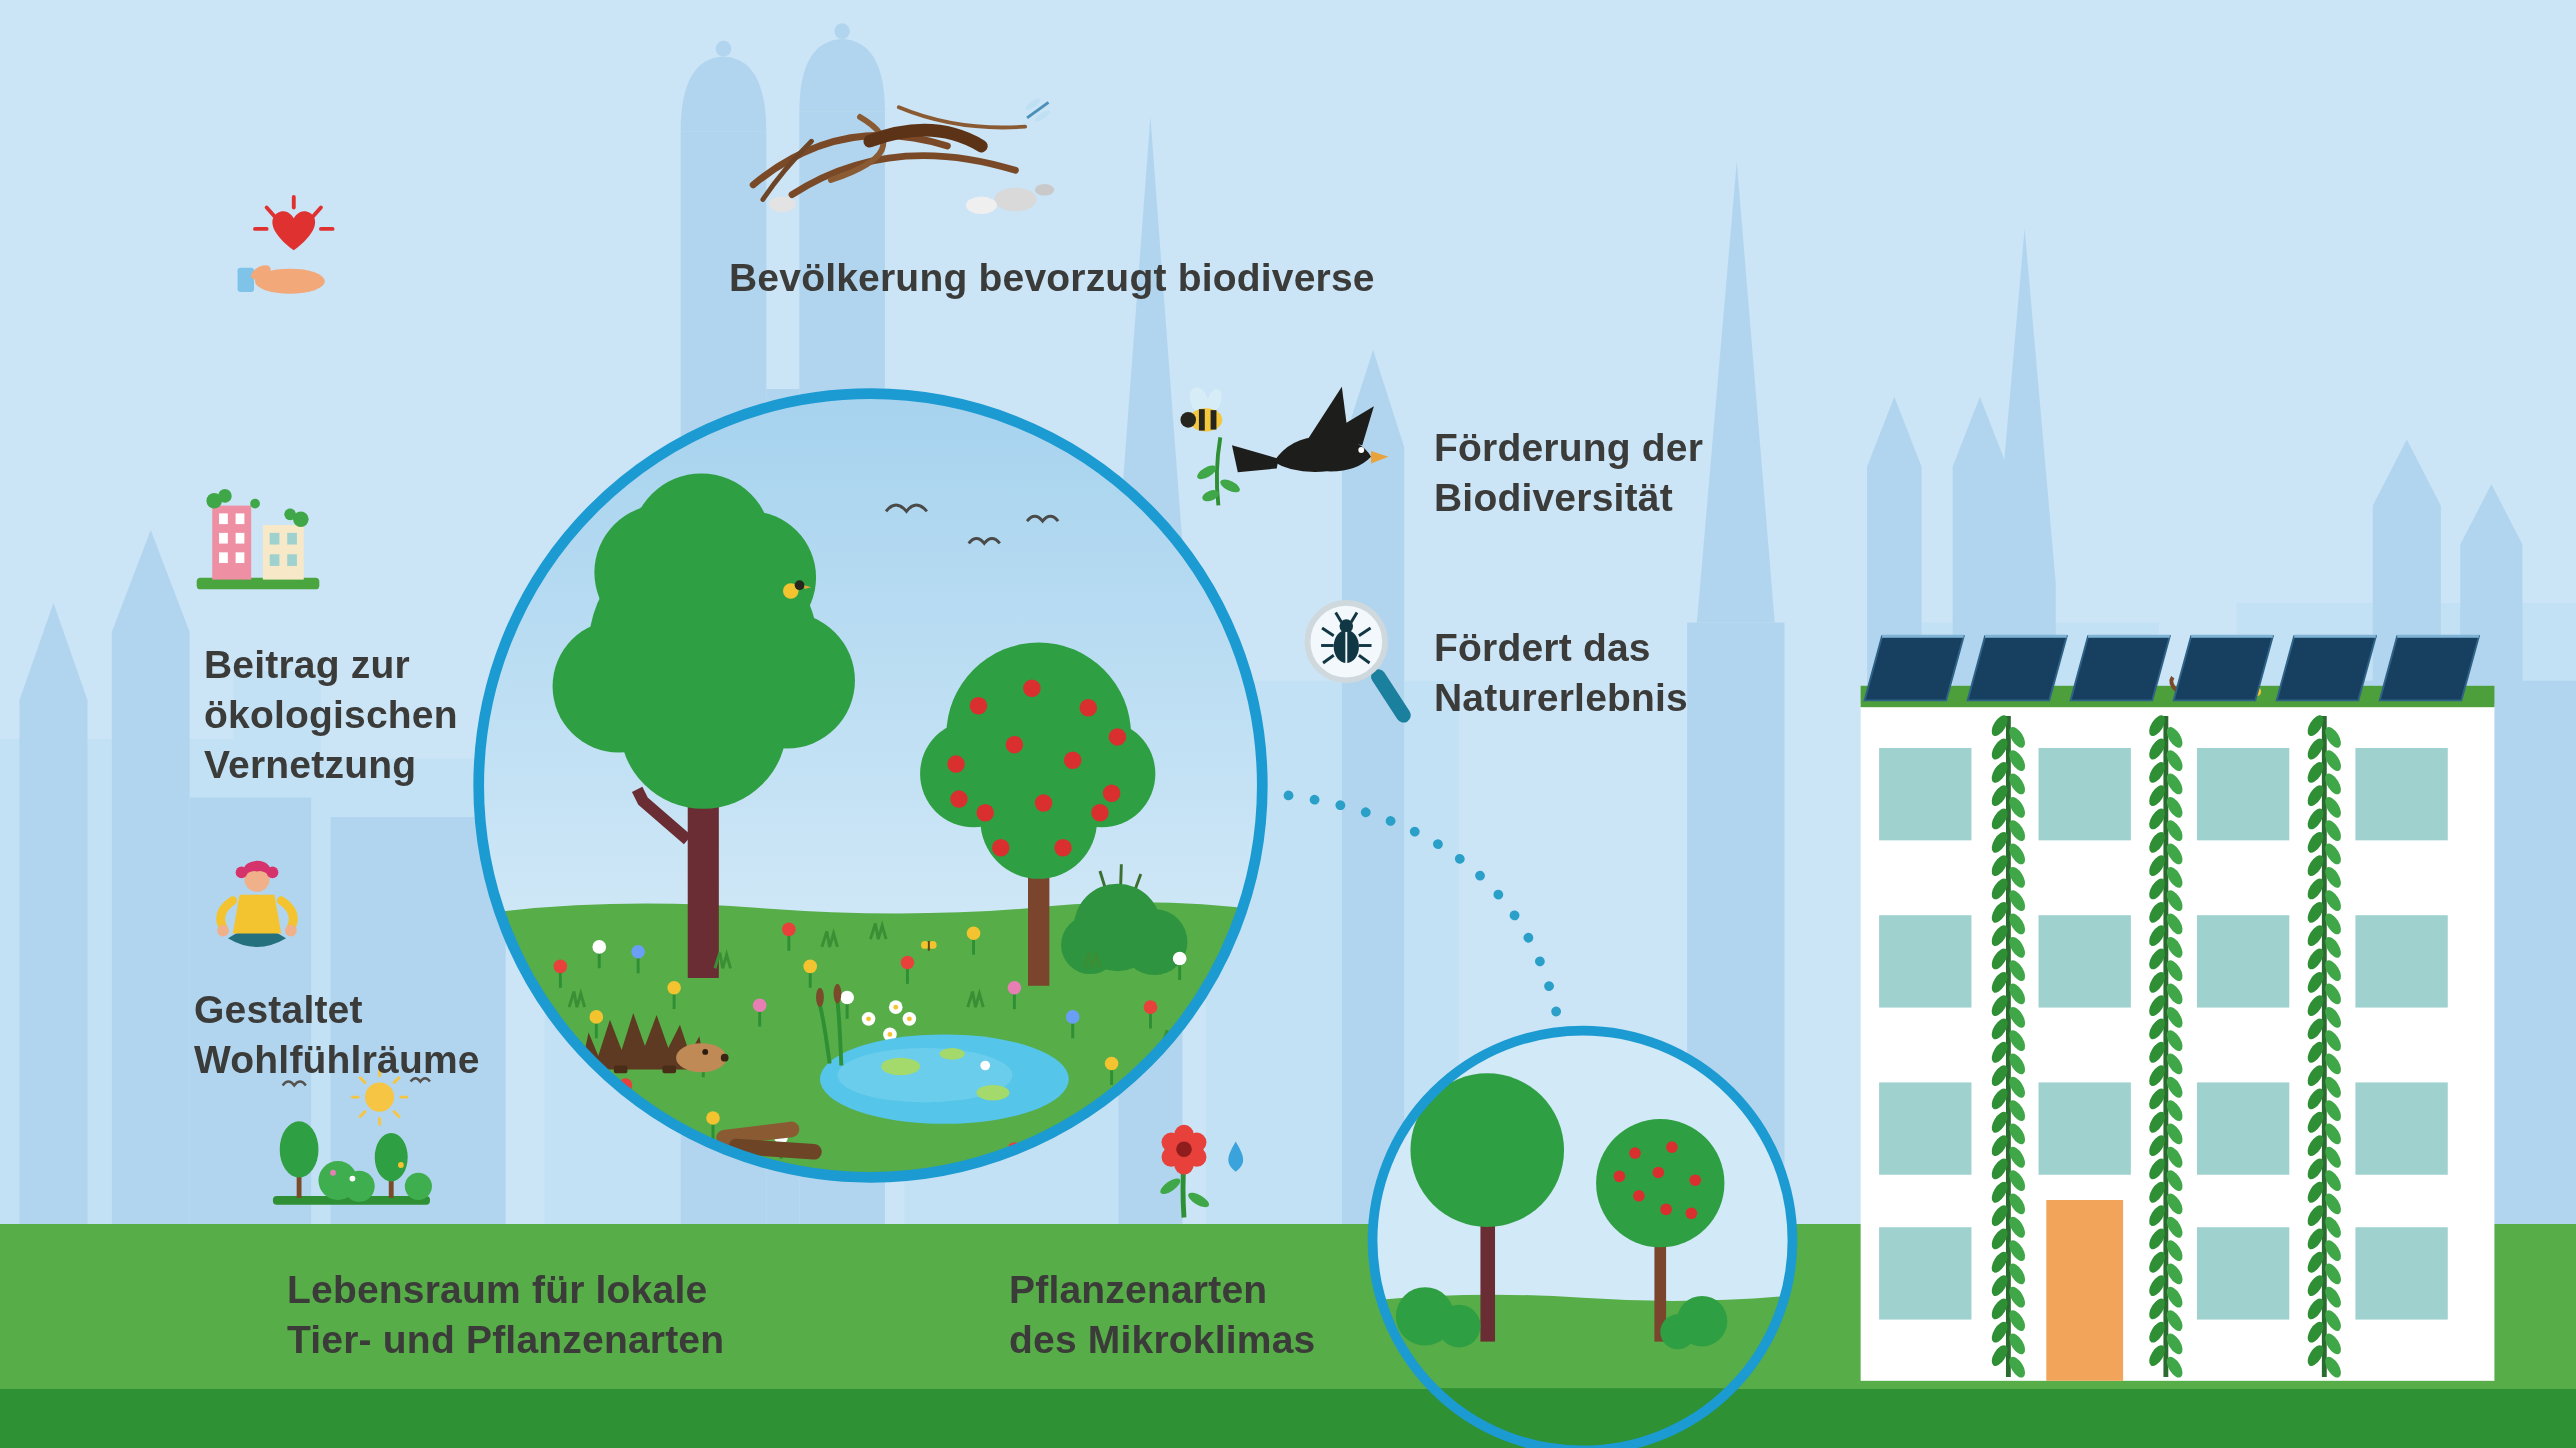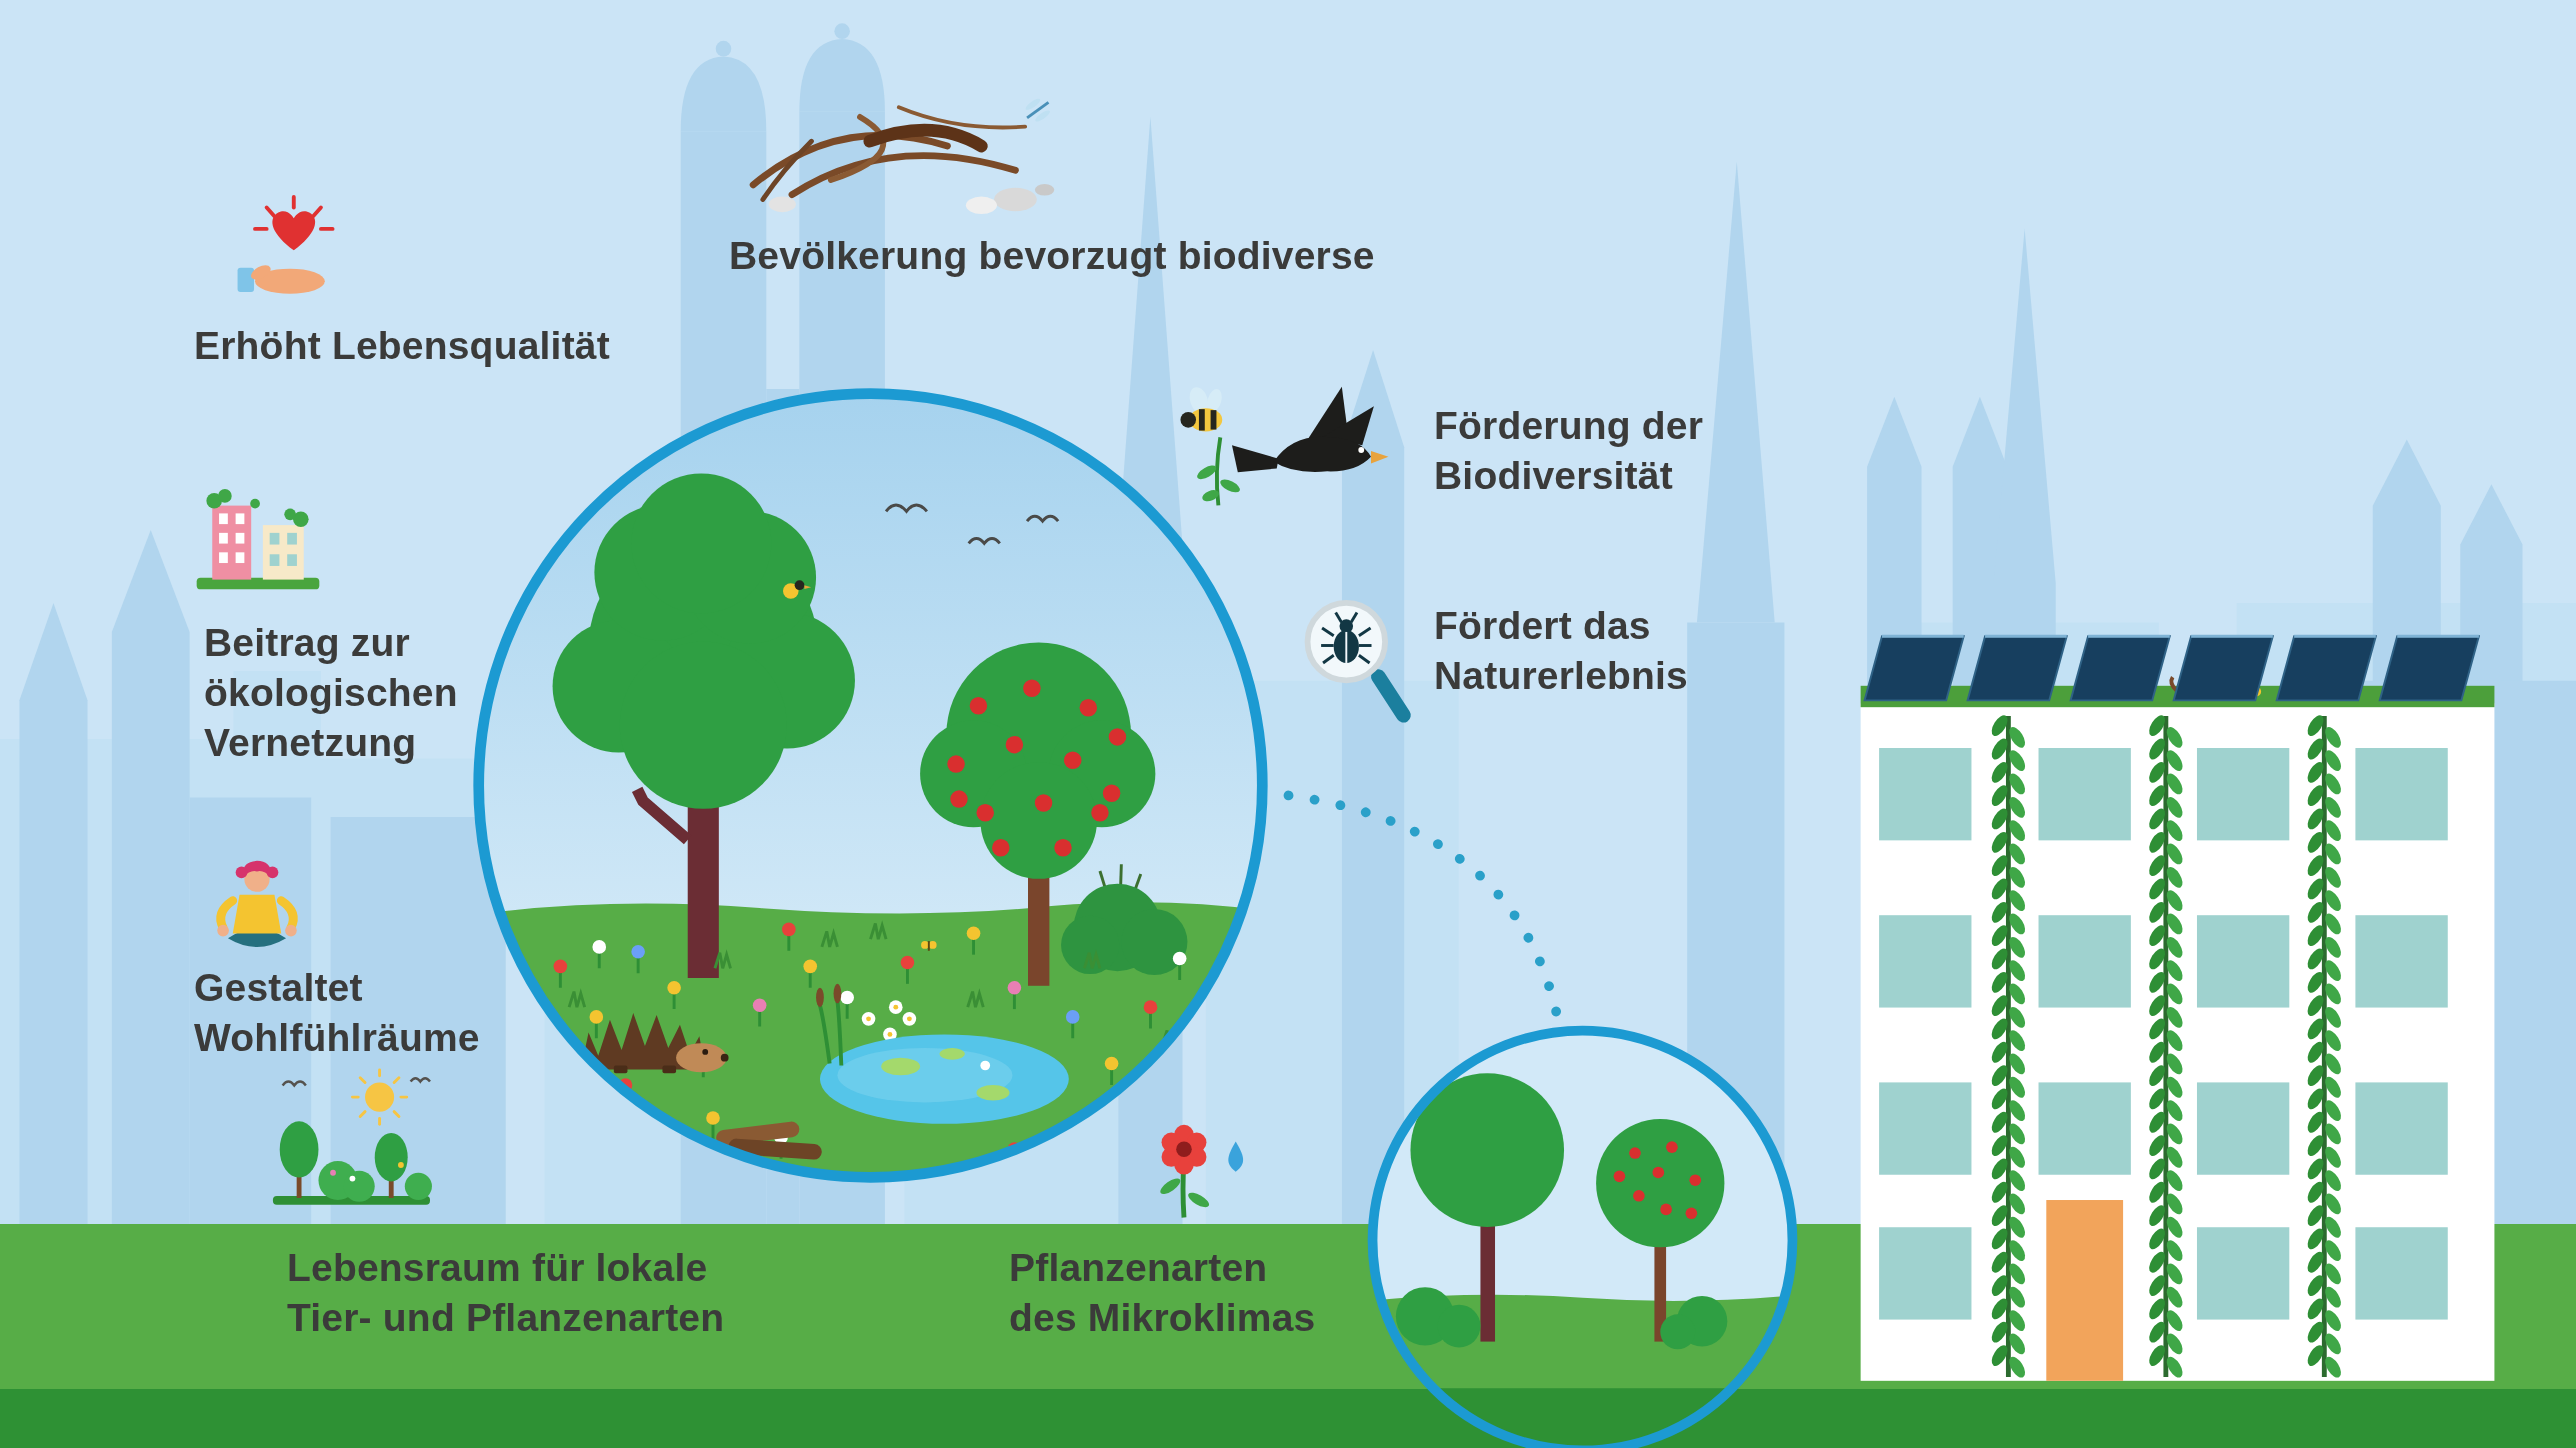--- a/index.html
+++ b/index.html
@@ -5,21 +5,21 @@
   *{margin:0;padding:0;box-sizing:border-box}
   html,body{background:#a9c3d6}
   #canvas{
     position:relative;width:2576px;height:1449px;overflow:hidden;
     background:#cbe4f6;
     font-family:"Liberation Sans","DejaVu Sans",sans-serif;
   }
   .abs{position:absolute}
   .callout{
     position:absolute;font-weight:700;color:#3b3b3a;
-    font-size:39px;line-height:50px;white-space:nowrap;letter-spacing:0.2px;
+    font-size:39px;line-height:50px;white-space:nowrap;letter-spacing:0.2px;margin-top:22px;
   }
   .ground{position:absolute;left:0;width:2576px;background:#57ad47;top:1224px;height:225px}
   .ground-dark{position:absolute;left:0;width:2576px;background:#2e9134;top:1389px;height:60px}
   svg{display:block}
 </style>
 </head>
 <body>
 
 <div id="canvas">
 
@@ -675,23 +675,20 @@
         <circle cx="55" cy="27" r="10"></circle>
         <circle cx="55" cy="42" r="10"></circle>
       <circle cx="42" cy="50" r="10"></circle>
         <circle cx="29" cy="42" r="10"></circle>
         <circle cx="29" cy="27" r="10"></circle>
     </g>
     <circle cx="42" cy="34" r="8" fill="#8f1d1d"></circle>
     <path d="M95,26 C103,40 107,48 95,57 C83,48 87,40 95,26 Z" fill="#3aa3dc"></path>
   </svg>
 
-  <div class="callout" style="left:194px;top:321px">
-    <div>Erhöht Lebensqualität</div>
-  </div>
 
   <div class="callout" style="left:729px;top:231px">
     <div>Bevölkerung bevorzugt biodiverse</div>
   </div>
 
   <div class="callout" style="left:1434px;top:601px">
     <div>Fördert das</div>
     <div>Naturerlebnis</div>
   </div>
 

